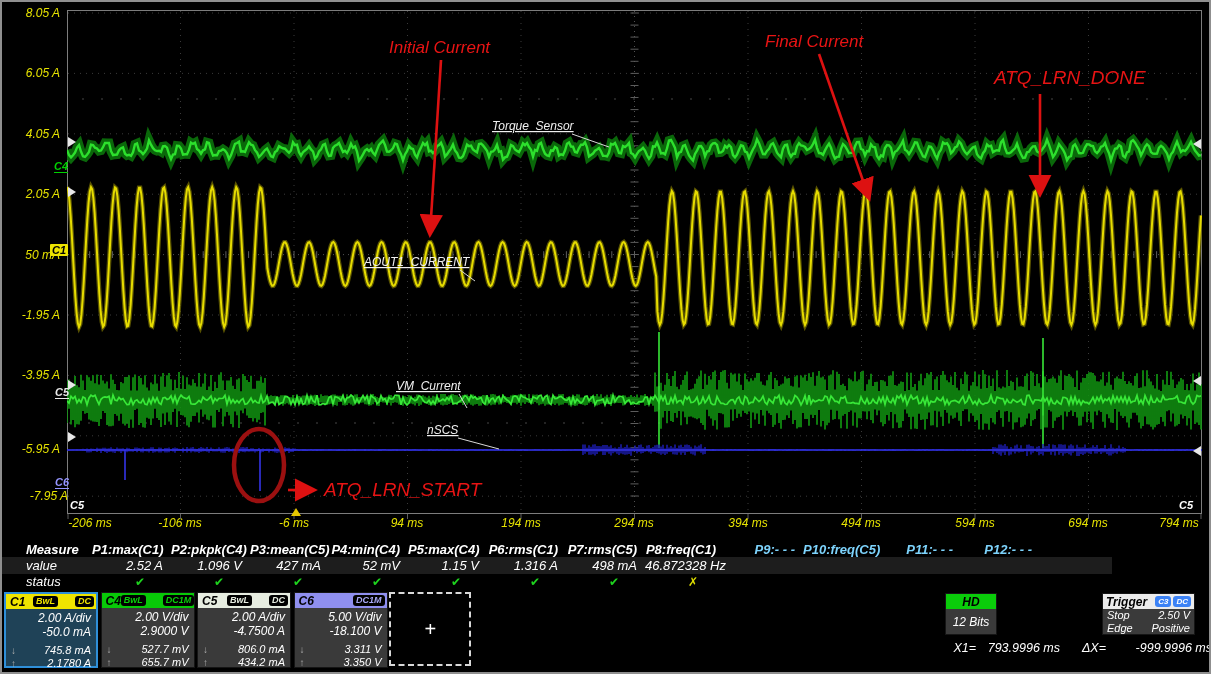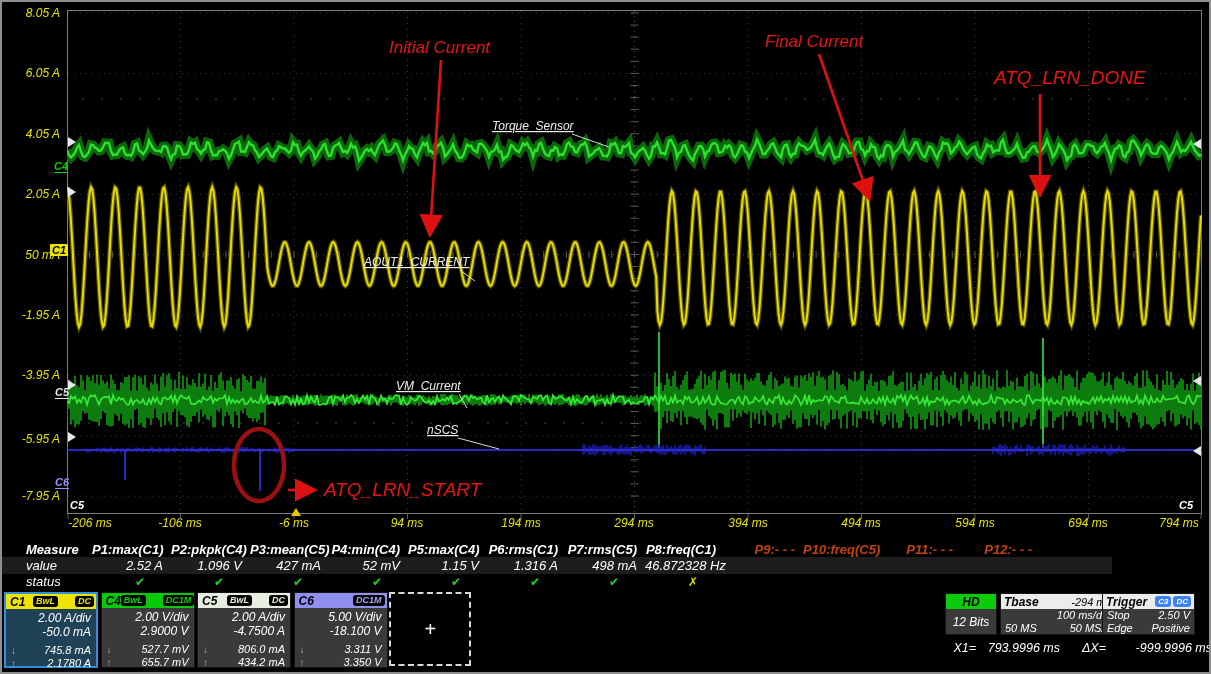--- a/index.html
+++ b/index.html
@@ -30,21 +30,21 @@
   .annellipse{stroke:#9b1010;stroke-width:4.5;fill:none;}
   
   #measure{position:absolute;left:0;top:540px;width:1211px;}
   .mrow{display:grid;grid-template-columns:90px repeat(12,79px);align-items:center;height:15px;}
   .mrow.rval{height:17px;background:#1d1d1d;width:1110px;}
   .mrow.rstat{height:14px;}
   .mlab{color:#fff;font-size:13px;padding-left:24px;text-align:left;}
   .rhead .mlab{font-weight:bold;}
   .mcell{color:#fff;font-size:13px;text-align:right;padding-right:8px;white-space:nowrap;}
   .rhead .mcell{font-weight:bold;}
-  .mcell.dim{color:#c2410c;}
+  .mcell.dim{color:#7dd3fc;}
   .stat{font-size:12px;color:#1ed41e;padding-right:26px;}
   .stat.warn{color:#dede00;}
   
   .chbox{position:absolute;top:590px;width:94px;height:76px;background:#3a3a3a;border:1px solid #151515;
          box-sizing:border-box;display:flex;flex-direction:column;}
   .chbox.selected{border:2px solid #2f8fd8;}
   .chhead{height:15px;display:flex;align-items:center;padding:0 2px;flex:none;}
   .chid{font-weight:bold;font-size:12px;color:#000;padding-left:2px;}
   .badges{margin-left:auto;display:flex;gap:17px;}
   .badge{background:#000;border-radius:3px;font-size:9px;font-weight:bold;padding:0 3px;line-height:11px;}
@@ -79,22 +79,22 @@
 <div class="screen">
 
   <div id="y-labels">
       <span class="ylab" style="top: 4px;">8.05 A</span>
       <span class="ylab" style="top: 64px;">6.05 A</span>
       <span class="ylab" style="top: 125px;">4.05 A</span>
       <span class="ylab" style="top: 185px;">2.05 A</span>
       <span class="ylab" style="top: 246px;">50 mA</span>
       <span class="ylab" style="top: 306px;">-1.95 A</span>
       <span class="ylab" style="top: 366px;">-3.95 A</span>
-      <span class="ylab" style="top: 430px;">-5.95 A</span>
-      <span class="ylab" style="top: 487px;">-7.95 A</span>
+      <span class="ylab" style="top: 440px;">-5.95 A</span>
+      <span class="ylab" style="top: 487px; padding-left: 8px;">-7.95 A</span>
     </div>
   <div id="x-labels">
       <span class="xlab" style="left: 88px;">-206 ms</span>
       <span class="xlab" style="left: 178px;">-106 ms</span>
       <span class="xlab" style="left: 292px;">-6 ms</span>
       <span class="xlab" style="left: 405px;">94 ms</span>
       <span class="xlab" style="left: 519px;">194 ms</span>
       <span class="xlab" style="left: 632px;">294 ms</span>
       <span class="xlab" style="left: 746px;">394 ms</span>
       <span class="xlab" style="left: 859px;">494 ms</span>
@@ -420,33 +420,20 @@
     </div>
   <div class="addbox">
     <span>+</span>
   </div>
 
   <div class="acqbox" style="left:943px;width:52px;">
     <div class="acqhead hdhead">HD</div>
     <div class="hdbody">12 Bits</div>
   </div>
 
-  <div class="acqbox" style="left:998px;width:115px;">
-    <div class="acqhead whead">
-      <span>Tbase</span>
-      <span class="headval">-294 ms</span>
-    </div>
-    <div class="acqrow">
-        <span class="rr">100 ms/div</span>
-      </div>
-    <div class="acqrow">
-      <span>50 MS</span>
-      <span class="rr">50 MS/s</span>
-    </div>
-  </div>
 
   <div class="acqbox" style="left:1100px;width:93px;">
     <div class="acqhead whead">
       <span>Trigger</span>
       <span class="trighead-badges">
         <span class="tbadge">C3</span>
         <span class="tbadge">DC</span>
       </span>
     </div>
     <div class="acqrow">

